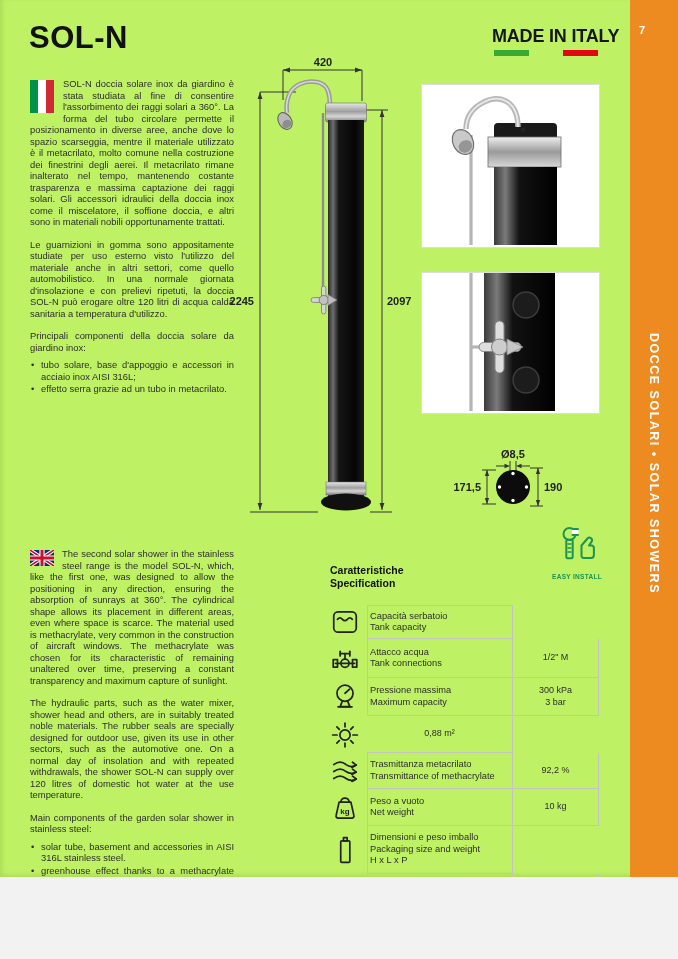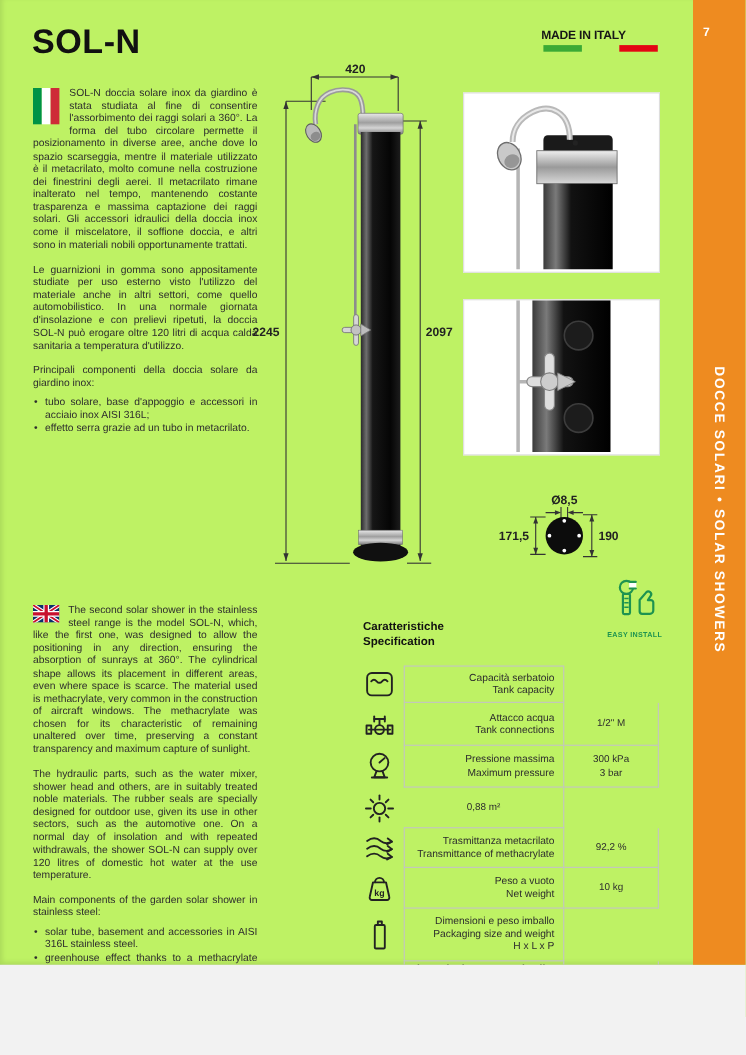--- a/index.html
+++ b/index.html
@@ -8,21 +8,21 @@
         box-shadow:inset 2px -2px 5px rgba(0,0,0,.10);}
   
   .sidebar{position:absolute;top:0;right:0;width:48px;height:959px;background:#ee8b20;}
   .page-number{position:absolute;top:24px;left:9px;color:#fff;font-size:11px;font-weight:bold;}
   .sidebar-text{position:absolute;top:333px;left:50%;transform:translateX(-50%);
         writing-mode:vertical-rl;color:#fff;font-weight:bold;font-size:12.5px;
         letter-spacing:1.5px;white-space:nowrap;}
   
   .title{position:absolute;left:29px;top:20px;font-size:31px;font-weight:bold;color:#111;letter-spacing:.5px;}
   .mii{position:absolute;left:492px;top:26px;width:108px;}
-  .mii-text{font-size:11px;font-weight:bold;color:#161616;white-space:nowrap;letter-spacing:-.2px;}
+  .mii-text{font-size:18px;font-weight:bold;color:#161616;white-space:nowrap;letter-spacing:-.2px;}
   .mii-bars{display:flex;justify-content:space-between;margin-top:3px;padding:0 2px;}
   .mii-bar{width:35px;height:6px;}
   .mii-bar.g{background:#3aaa35;} .mii-bar.r{background:#e30613;}
   
   .textcol{position:absolute;left:30px;width:204px;font-size:9.4px;line-height:11.5px;
         color:#2d2d2d;text-align:justify;}
   .textcol.it{top:78px;} .textcol.en{top:548px;}
   .textcol p{margin:0 0 11px 0;}
   .textcol p.tight{margin-bottom:6px;}
   .flag-it{float:left;width:24px;height:33px;margin:2px 9px 2px 0;display:flex;}
@@ -47,21 +47,21 @@
   .spec-row{display:grid;grid-template-columns:44px 146px 86px;box-sizing:border-box;}
   .spec-row:nth-child(1){height:34px;} .spec-row:nth-child(2){height:39px;}
   .spec-row:nth-child(3){height:38px;} .spec-row:nth-child(4){height:37px;}
   .spec-row:nth-child(5){height:36px;} .spec-row:nth-child(6){height:37px;}
   .spec-row:nth-child(7){height:48px;} .spec-row:nth-child(8){height:47px;font-weight:bold;}
   .spec-icon{display:flex;align-items:center;justify-content:center;}
   .spec-icon svg{display:block;}
   .spec-label,.spec-value{border-right:1px solid #c4c4c4;border-bottom:1px solid #c4c4c4;
         display:flex;flex-direction:column;justify-content:center;box-sizing:border-box;
         font-size:9.3px;line-height:11.4px;color:#2d2d2d;}
-  .spec-label{border-left:1px solid #c4c4c4;text-align:right;padding:2px 8px 2px 2px;}
+  .spec-label{border-left:1px solid #c4c4c4;padding:2px 8px 2px 2px;}
   .spec-value{text-align:center;padding:2px 1px;font-size:9px;}
   .spec-row:first-child .spec-label,.spec-row:first-child .spec-value{border-top:1px solid #c4c4c4;}
 </style>
 </head>
 <body>
 
 <div class="page">
 
   <div class="title">SOL-N</div>
   <div class="mii">
@@ -304,21 +304,21 @@
             <g fill="none" stroke="#222" stroke-width="1.6" stroke-linecap="round" stroke-linejoin="round">
               <circle cx="14" cy="10.5" r="7.5"></circle>
               <line x1="14" y1="10.5" x2="18.3" y2="6.7"></line>
               <path d="M11.5,17.8 L9.5,23 h9 L16.5,17.8"></path>
               <line x1="7.5" y1="23.2" x2="20.5" y2="23.2"></line>
             </g>
           </svg>
         </div>
         <div class="spec-label">
           <div>Pressione massima</div>
-          <div>Maximum pressure</div>
+          <div>Maximum capacity</div>
         </div>
         <div class="spec-value">
           <div>300 kPa</div>
           <div>3 bar</div>
         </div>
       </div>
       <div class="spec-row">
         <div class="spec-icon">
           <svg width="30" height="30" viewBox="0 0 28 28">
             <g fill="none" stroke="#222" stroke-width="1.6" stroke-linecap="round" stroke-linejoin="round">

